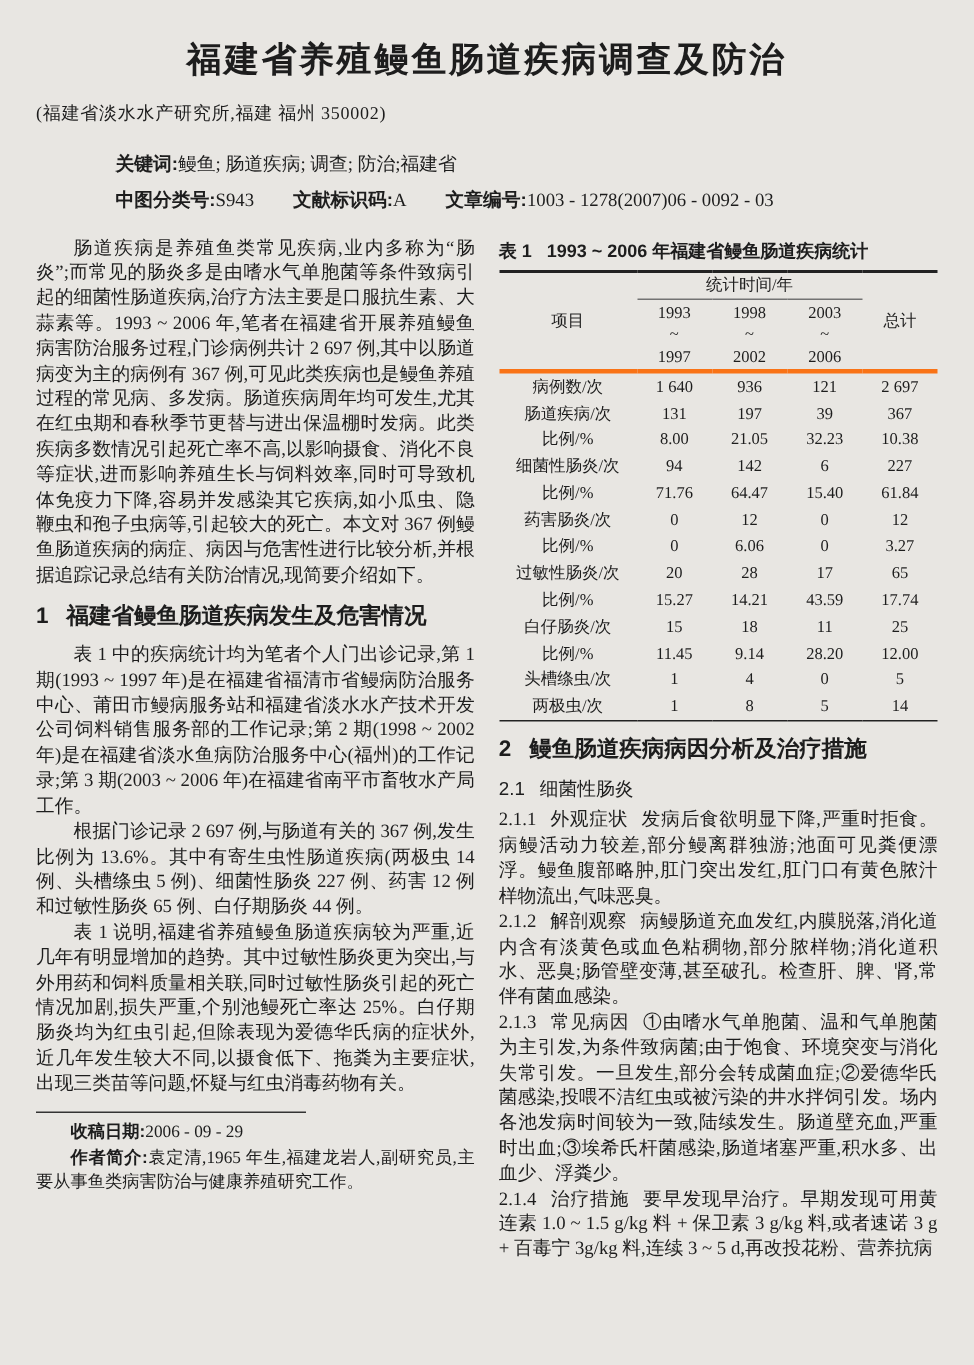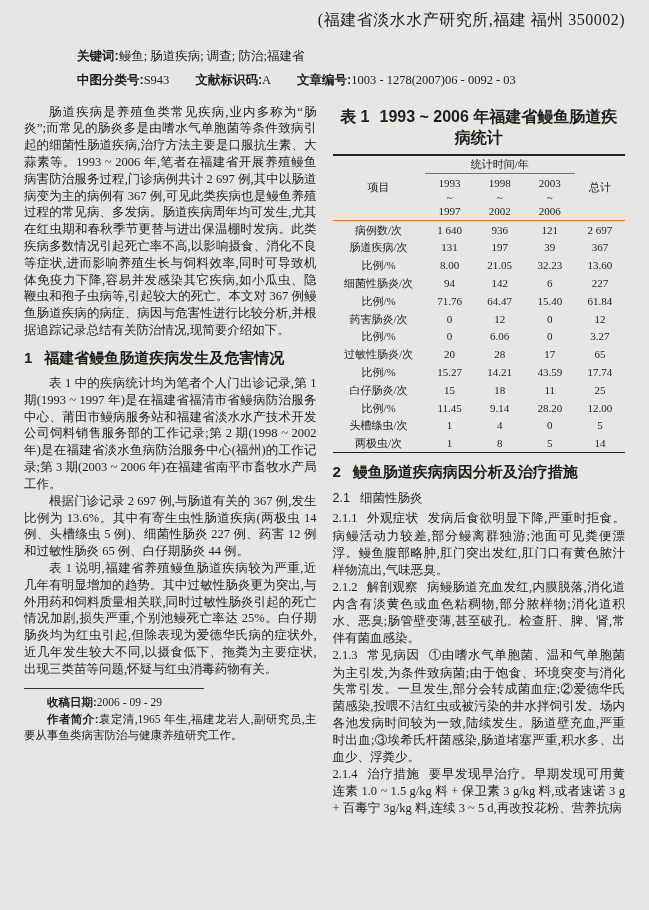--- a/index.html
+++ b/index.html
@@ -10,21 +10,21 @@
     font-family:"Liberation Serif", serif;
   }
   .page { padding:10px 24px 0 24px; box-sizing:border-box; width:649px; height:910px; }
 
   .title {
     font-family:"Liberation Sans", sans-serif;
     font-size:23px; font-weight:700; letter-spacing:2px;
     text-align:center; margin:14px 0 12px 0;
   }
   .author { text-align:center; font-size:14px; margin:4px 0 12px 0; }
-  .affiliation { text-align:right; font-size:16px; margin:0 0 16px 0; letter-spacing:0.5px; }
+  .affiliation { text-align:left; font-size:12px; margin:0 0 16px 0; letter-spacing:0.5px; }
 
   .abstract-block { margin:0 28px; font-size:12.5px; line-height:1.5; text-align:justify; }
   .abstract-block .para { text-indent:2em; margin:0; }
   .meta-line { margin:5px 0 0 0; text-indent:2em; }
   .blabel { font-family:"Liberation Sans", sans-serif; font-weight:700; }
   .meta-gap { display:inline-block; width:26px; }
 
   .columns { display:flex; gap:16px; margin-top:14px; }
   .col { width:296px; font-size:12.5px; line-height:1.345; text-align:justify; }
   .col p { margin:0; }
@@ -34,45 +34,46 @@
     font-family:"Liberation Sans", sans-serif;
     font-size:15px; font-weight:700; margin:9px 0 7px 0;
   }
   h2.sec .sec-num { margin-right:12px; }
   h3.sub {
     font-family:"Liberation Sans", sans-serif;
     font-size:12.5px; font-weight:400; margin:5px 0 4px 0;
   }
   h3.sub .sec-num { margin-right:10px; }
   .subpara .sub-num { margin-right:9px; }
-  .subpara .sub-title { margin-right:9px;font-family:Liberation Mono, monospace; }
+  .subpara .sub-title { margin-right:9px; }
 
   
   .tbl-caption {
     font-family:"Liberation Sans", sans-serif; font-weight:700;
-    font-size:16px; text-align:center; margin:2px 0 5px 0;
+    font-size:12px; text-align:left; margin:2px 0 5px 0;
   }
   .tbl-caption .cap-num { margin-right:10px; }
   table.data { width:100%; border-collapse:collapse; font-size:11px; border-top:2px solid #222; border-bottom:1.5px solid #222; margin-bottom:8px; }
   table.data th, table.data td { font-weight:normal; text-align:center; padding:1.5px 2px; }
   table.data th.span-head { border-bottom:1px solid #737373; }
-  table.data th.edge-head, table.data tr.periods th { border-bottom:1px solid #f97316; }
+  table.data th.edge-head, table.data tr.periods th { border-bottom:3px solid #f97316; }
   table.data .period { white-space:pre-line; line-height:1.3; }
   table.data td:first-child { width:88px; }
 
   
   .footnote { margin-top:10px; }
   .foot-rule { width:180px; border-top:1px solid #333; margin:6px 0 5px 0; height:0; }
   .footnote p { font-size:11.5px; line-height:1.42; text-indent:2em; margin:1px 0; }
 </style>
 </head>
 <body>
 
 <div class="page">
 
+  <h1 class="title">福建省养殖鳗鱼肠道疾病调查及防治</h1>
   <div class="affiliation">(福建省淡水水产研究所,福建 福州  350002)</div>
 
   <div class="abstract-block">
     <p class="meta-line"><span class="blabel">关键词:</span><span>鳗鱼; 肠道疾病; 调查; 防治;福建省</span></p>
     <p class="meta-line"><span class="blabel">中图分类号:</span><span>S943</span><span class="meta-gap"></span><span class="blabel">文献标识码:</span><span>A</span><span class="meta-gap"></span><span class="blabel">文章编号:</span><span>1003 - 1278(2007)06 - 0092 - 03</span></p>
   </div>
 
   <div class="columns">
 
     <div class="col">
@@ -127,21 +128,21 @@
               <td>131</td>
               <td>197</td>
               <td>39</td>
               <td>367</td>
             </tr>
             <tr>
               <td>比例/%</td>
               <td>8.00</td>
               <td>21.05</td>
               <td>32.23</td>
-              <td>13.60</td>
+              <td>10.38</td>
             </tr>
             <tr>
               <td>细菌性肠炎/次</td>
               <td>94</td>
               <td>142</td>
               <td>6</td>
               <td>227</td>
             </tr>
             <tr>
               <td>比例/%</td>

